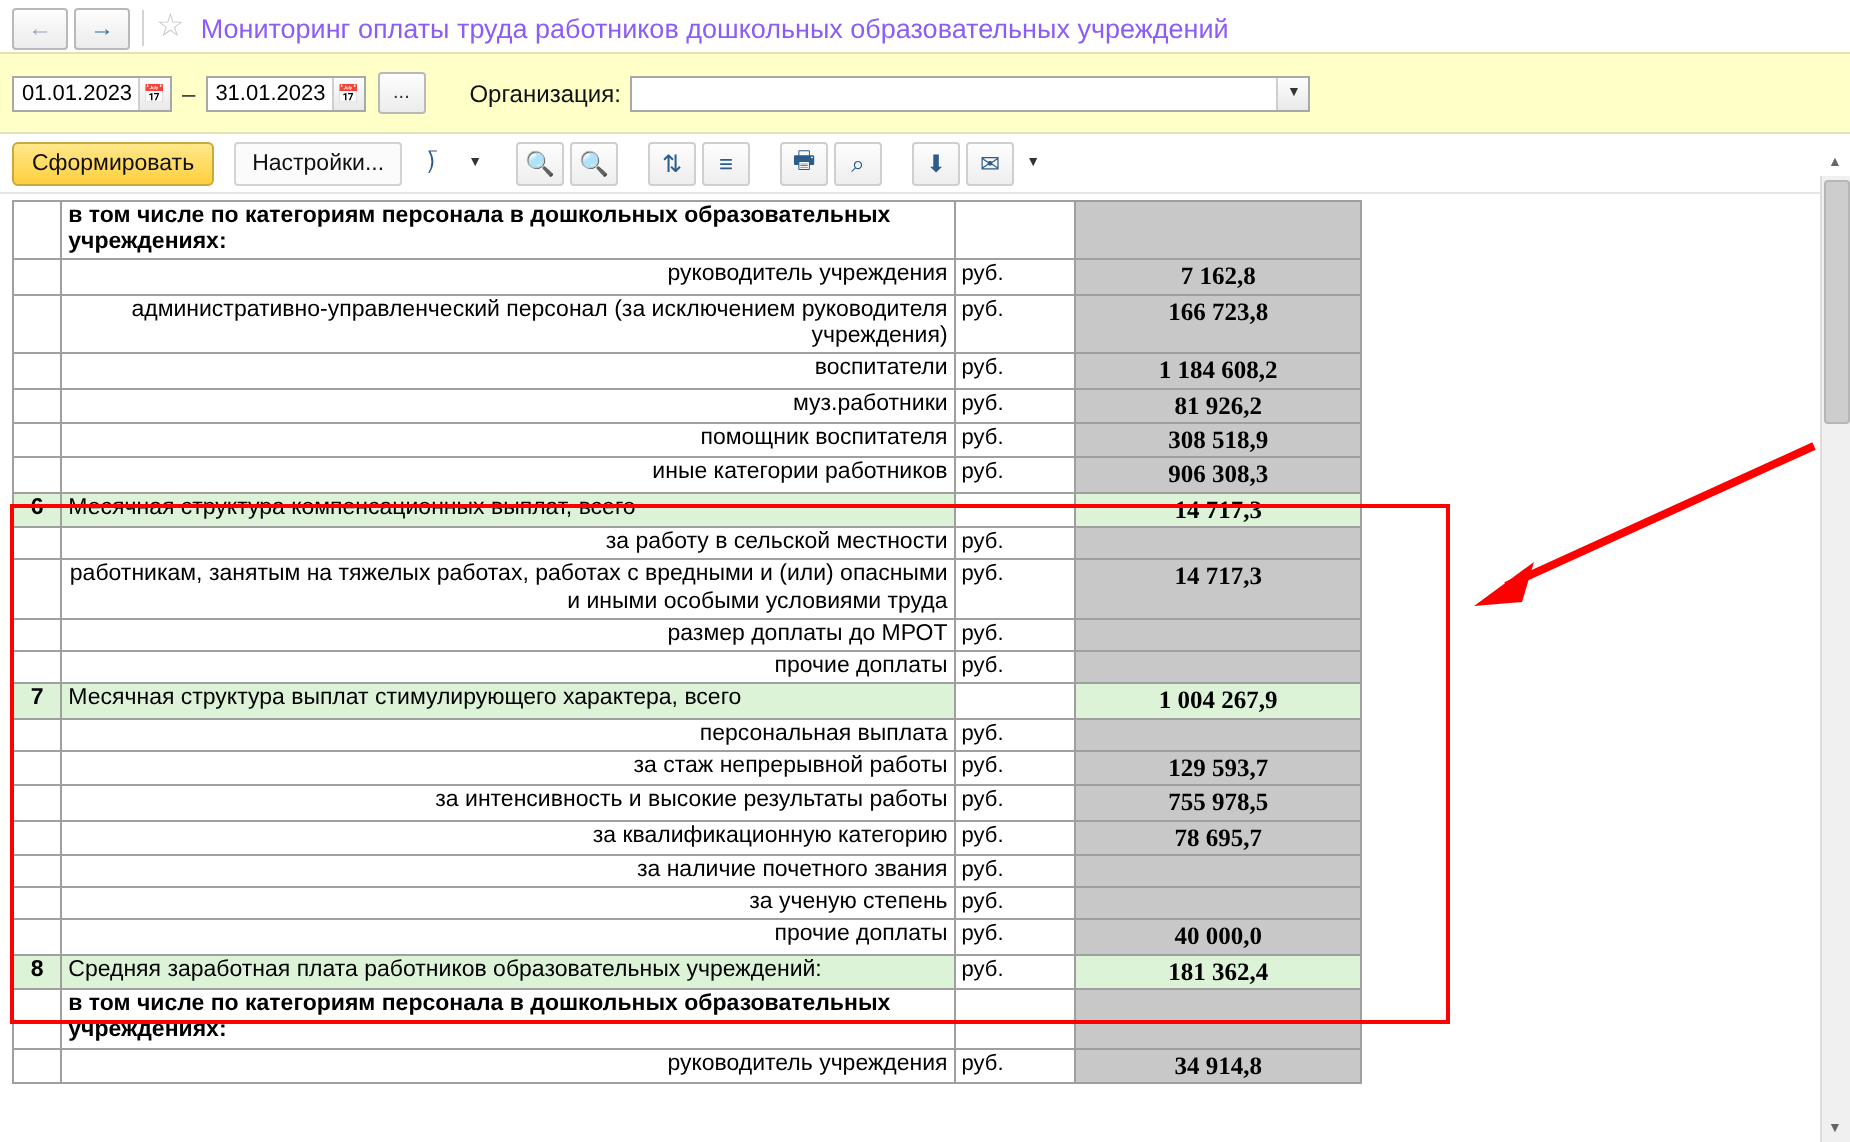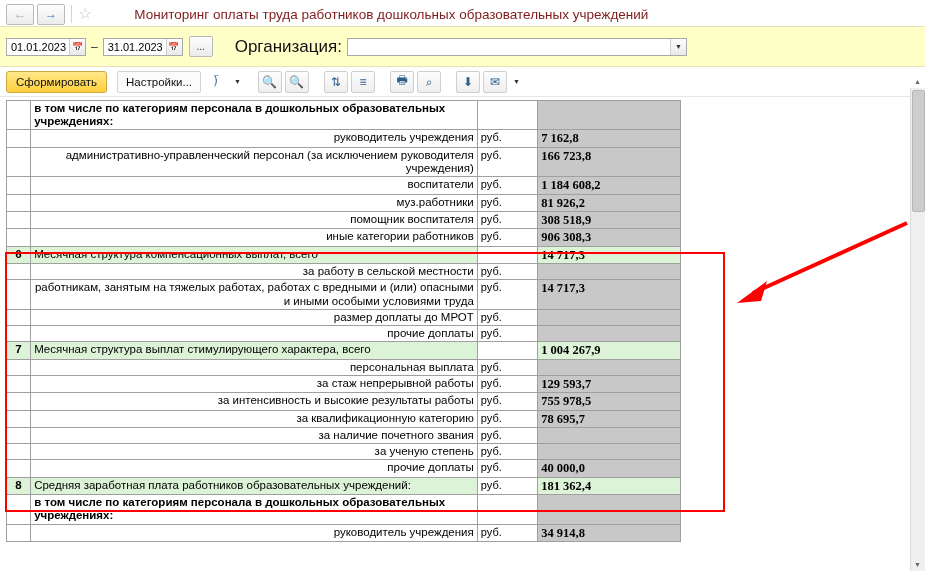--- a/index.html
+++ b/index.html
@@ -48,23 +48,22 @@
     margin: 0 6px 0 3px;
   }
   .star-icon {
     color: #c7c7c7;
     font-size: 16px;
     margin-right: 8px;
     line-height: 1;
   }
   .window-title {
     font-size: 13.5px;
-    color: #7f1d1d;
+    color: #8b5cf6;
     white-space: nowrap;
-    margin-left: 34px;
   }
 
   
   .filterbar {
     background: #ffffc8;
     border-top: 1px solid #e2e2b4;
     border-bottom: 1px solid #e2e2b4;
     height: 41px;
     display: flex;
     align-items: center;
@@ -110,21 +109,21 @@
     background: linear-gradient(#fdfdfd, #ececec);
     font-size: 10px;
     color: #333;
     display: flex;
     align-items: center;
     justify-content: center;
   }
   .org-label {
     margin-left: 22px;
     margin-right: 5px;
-    font-size: 17px;
+    font-size: 12px;
     color: #111;
   }
   .org-select {
     width: 340px;
     height: 18px;
     border: 1px solid #a8a8a8;
     background: #fff;
     display: flex;
     align-items: center;
     box-sizing: border-box;
@@ -234,21 +233,21 @@
   td.name { background: #fff; }
   td.name.right { text-align: right; }
   td.name.bold  { font-weight: bold; }
   td.unit {
     background: #fff;
     text-align: left;
     font-size: 11px;
   }
   td.val {
     background: #c8c8c8;
-    text-align: left;
+    text-align: center;
     font-weight: bold;
     font-family: "Liberation Serif", serif;
     font-size: 12.5px;
     padding-right: 26px;
   }
   tr.section td.name,
   tr.section td.num { background: #ddf3d8; }
   tr.section td.val { background: #ddf3d8; }
 
   

